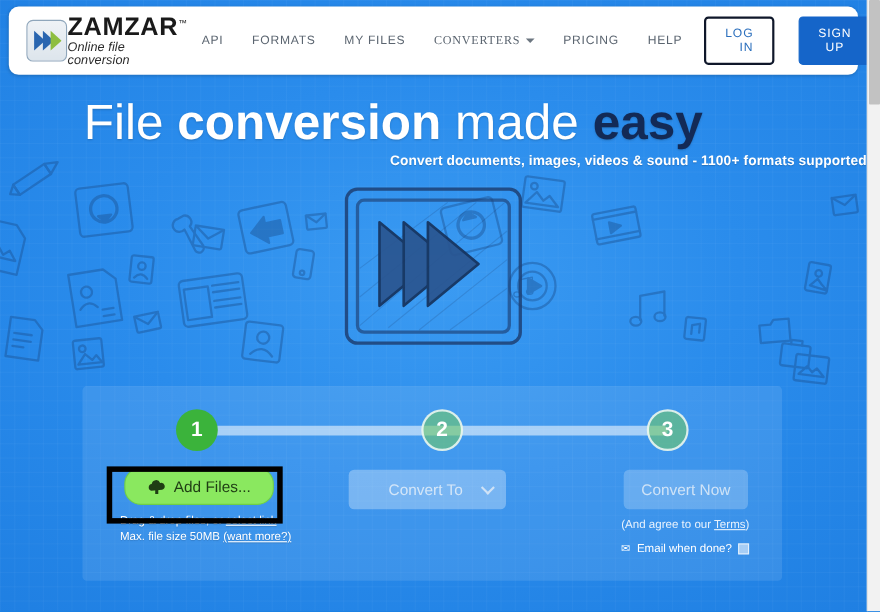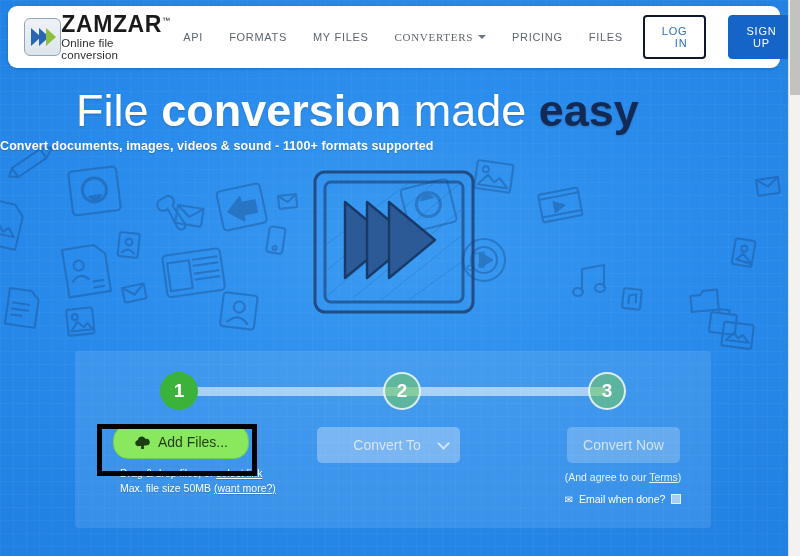--- a/index.html
+++ b/index.html
@@ -56,21 +56,21 @@
   }
   .brand-text { line-height: 1; }
   .brand-name {
     font-size: 23px; font-weight: bold; letter-spacing: .6px;
     color: #1a1a1a; position: relative; display:inline-block;
   }
   .brand-tm {
     font-size: 8px; vertical-align: super; font-weight: normal; color:#1a1a1a;
   }
   .brand-tag {
-    font-size: 11.5px; color: #2c2c2c; margin-top: 2px; letter-spacing: .1px;
+    font-size: 11.5px; color: #2c2c2c; margin-top: 2px; letter-spacing: .1px; font-style: italic;
   }
 
   .nav { margin-left: auto; display: flex; align-items: center; gap: 14px; }
   .nav-link {
     font-size: 11px; color: #5b6570; letter-spacing: .7px;
     cursor: pointer; white-space: nowrap; margin-left: 12px;
   }
   .nav-link.has-caret { display: flex; align-items: center; gap: 5px; font-family: Liberation Serif, serif; }
   .caret {
     width: 0; height: 0;
@@ -100,21 +100,21 @@
     white-space: nowrap;
     text-shadow: 0 1px 2px rgba(0,0,0,.18);
     padding-left: 35px;
   }
   .hl-light { color: #ffffff; font-weight: normal; }
   .hl-bold  { color: #ffffff; font-weight: bold; }
   .hl-dark  { color: #132a56; font-weight: bold; }
 
   .subline {
     position: absolute; left: 0; top: 139px; width: 788px;
-    text-align: left;
+    text-align: right;
     font-size: 12.5px; font-weight: bold; color: #ffffff;
     letter-spacing: .1px;
     text-shadow: 0 1px 1px rgba(0,0,0,.18);
   }
 
   
   .hero-art {
     position: absolute; left: 309px; top: 166px;
     width: 170px; height: 152px;
   }
@@ -166,21 +166,21 @@
     background: #8ae85f;
     border: 1px solid #6fcf46;
     border-radius: 15px;
     display: flex; align-items: center; justify-content: center; gap: 7px;
     color: #1f3d14; font-size: 14px;
     cursor: pointer;
     margin-left: 10px;
   }
 
   .helper {
-    margin-top: 7px; margin-left: 17px;
+    margin-top: 7px; margin-left: 6px;
     font-size: 10.5px; color: #ffffff; line-height: 1.45;
     text-shadow: 0 1px 1px rgba(0,0,0,.15);
   }
   .helper a { color:#ffffff; text-decoration: underline; cursor:pointer; }
 
   .btn-convertto {
     width: 143px; height: 36px;
     background: rgba(255,255,255,.30);
     border: none; border-radius: 5px;
     display: flex; align-items: center;
@@ -432,21 +432,21 @@
 
     <nav class="nav">
       <span class="nav-link">API</span>
       <span class="nav-link">FORMATS</span>
       <span class="nav-link">MY FILES</span>
       <span class="nav-link has-caret">
         <span>CONVERTERS</span>
         <i class="caret"></i>
       </span>
       <span class="nav-link">PRICING</span>
-      <span class="nav-link">FILES</span>
+      <span class="nav-link">HELP</span>
       <button class="btn-login">LOG IN</button>
       <button class="btn-signup">SIGN UP</button>
     </nav>
   </div>
 
   <h1 class="headline"><span class="hl-light">File </span><span class="hl-bold">conversion</span><span class="hl-light"> made </span><span class="hl-dark">easy</span>
   </h1>
   <div class="subline">Convert documents, images, videos &amp; sound - 1100+ formats supported</div>
 
   <div class="widget">

